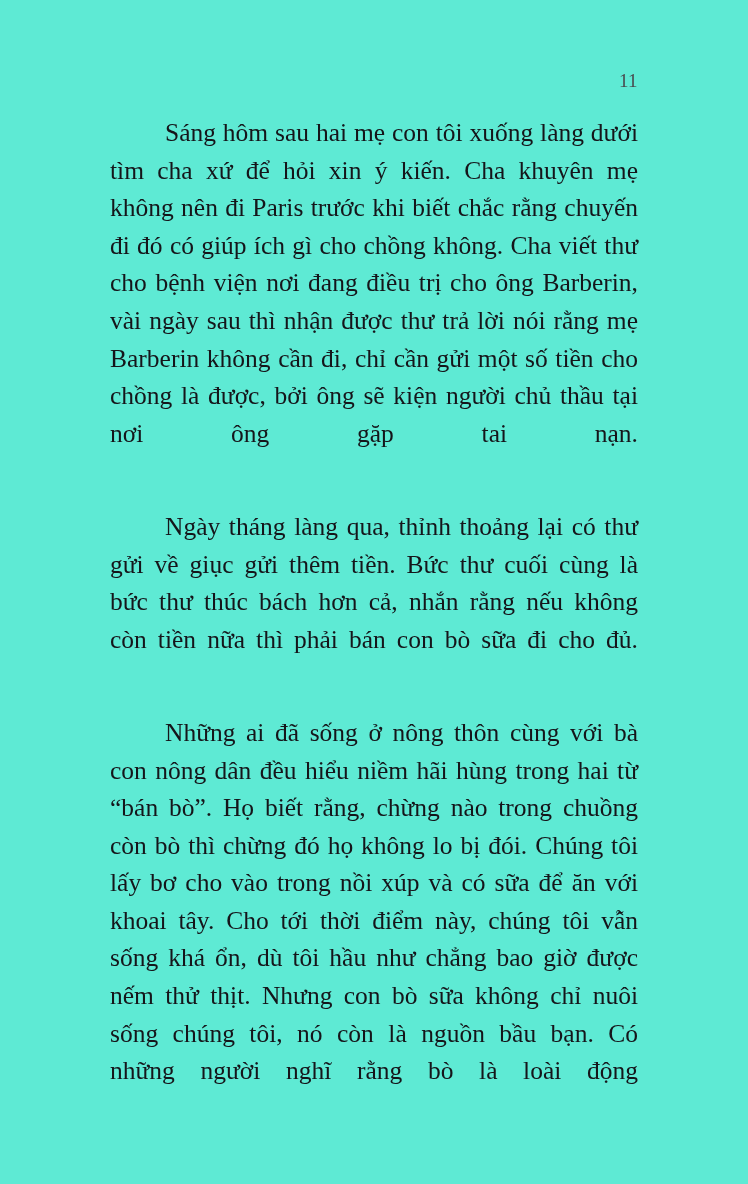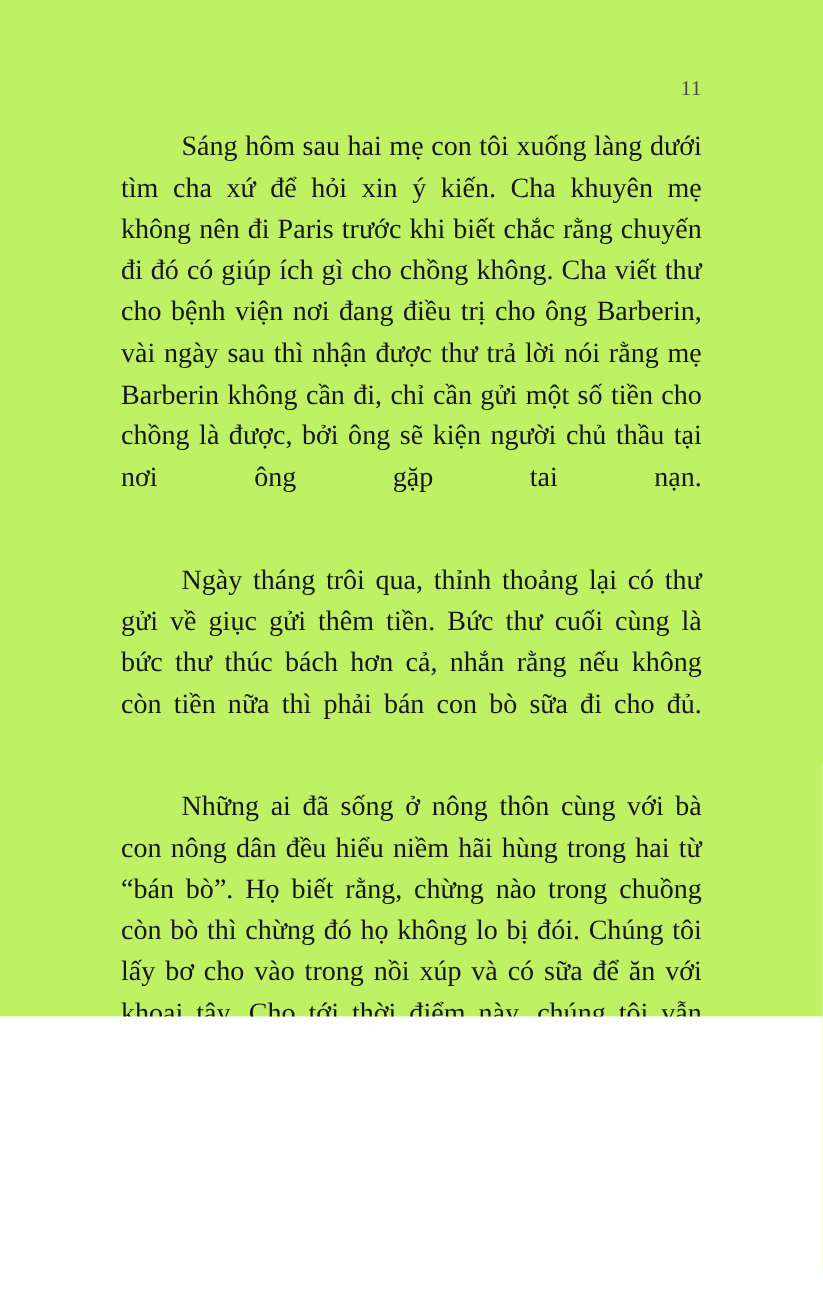--- a/index.html
+++ b/index.html
@@ -9,23 +9,23 @@
   }
 
   body {
     background: #ffffff;
     font-family: "Liberation Serif", "DejaVu Serif", serif;
   }
 
   .page {
     position: relative;
     width: 748px;
-    height: 924px;
+    height: 1184px;
     margin: 0 auto;
-    background: #bef264;
+    background: #5eead4;
     overflow: hidden;
     box-sizing: border-box;
   }
 
   
   .folio {
     position: absolute;
     top: 70px;
     left: 110px;
     width: 528px;
@@ -73,19 +73,19 @@
 <body>
 
 <div class="page">
 
   <div class="folio">11</div>
 
   <div class="textblock">
 
     <p class="para">Sáng hôm sau hai mẹ con tôi xuống làng dưới tìm cha xứ để hỏi xin ý kiến. Cha khuyên mẹ không nên đi Paris trước khi biết chắc rằng chuyến đi đó có giúp ích gì cho chồng không. Cha viết thư cho bệnh viện nơi đang điều trị cho ông Barberin, vài ngày sau thì nhận được thư trả lời nói rằng mẹ Barberin không cần đi, chỉ cần gửi một số tiền cho chồng là được, bởi ông sẽ kiện người chủ thầu tại nơi ông gặp tai nạn.</p>
 
-    <p class="para">Ngày tháng trôi qua, thỉnh thoảng lại có thư gửi về giục gửi thêm tiền. Bức thư cuối cùng là bức thư thúc bách hơn cả, nhắn rằng nếu không còn tiền nữa thì phải bán con bò sữa đi cho đủ.</p>
+    <p class="para">Ngày tháng làng qua, thỉnh thoảng lại có thư gửi về giục gửi thêm tiền. Bức thư cuối cùng là bức thư thúc bách hơn cả, nhắn rằng nếu không còn tiền nữa thì phải bán con bò sữa đi cho đủ.</p>
 
     <p class="para">Những ai đã sống ở nông thôn cùng với bà con nông dân đều hiểu niềm hãi hùng trong hai từ “bán bò”. Họ biết rằng, chừng nào trong chuồng còn bò thì chừng đó họ không lo bị đói. Chúng tôi lấy bơ cho vào trong nồi xúp và có sữa để ăn với khoai tây. Cho tới thời điểm này, chúng tôi vẫn sống khá ổn, dù tôi hầu như chẳng bao giờ được nếm thử thịt. Nhưng con bò sữa không chỉ nuôi sống chúng tôi, nó còn là nguồn bầu bạn. Có những người nghĩ rằng bò là loài động</p>
 
   </div>
 
 </div>
 
 </body></html>

